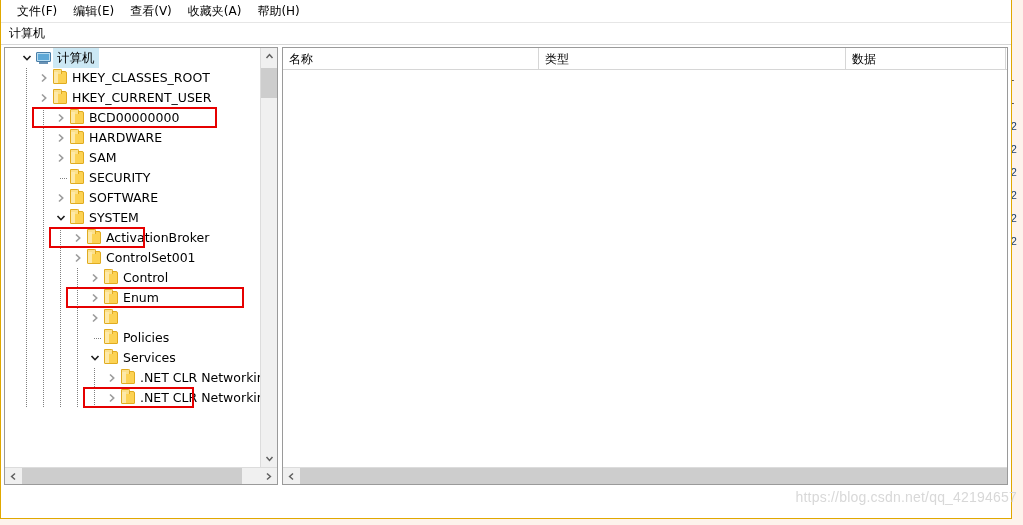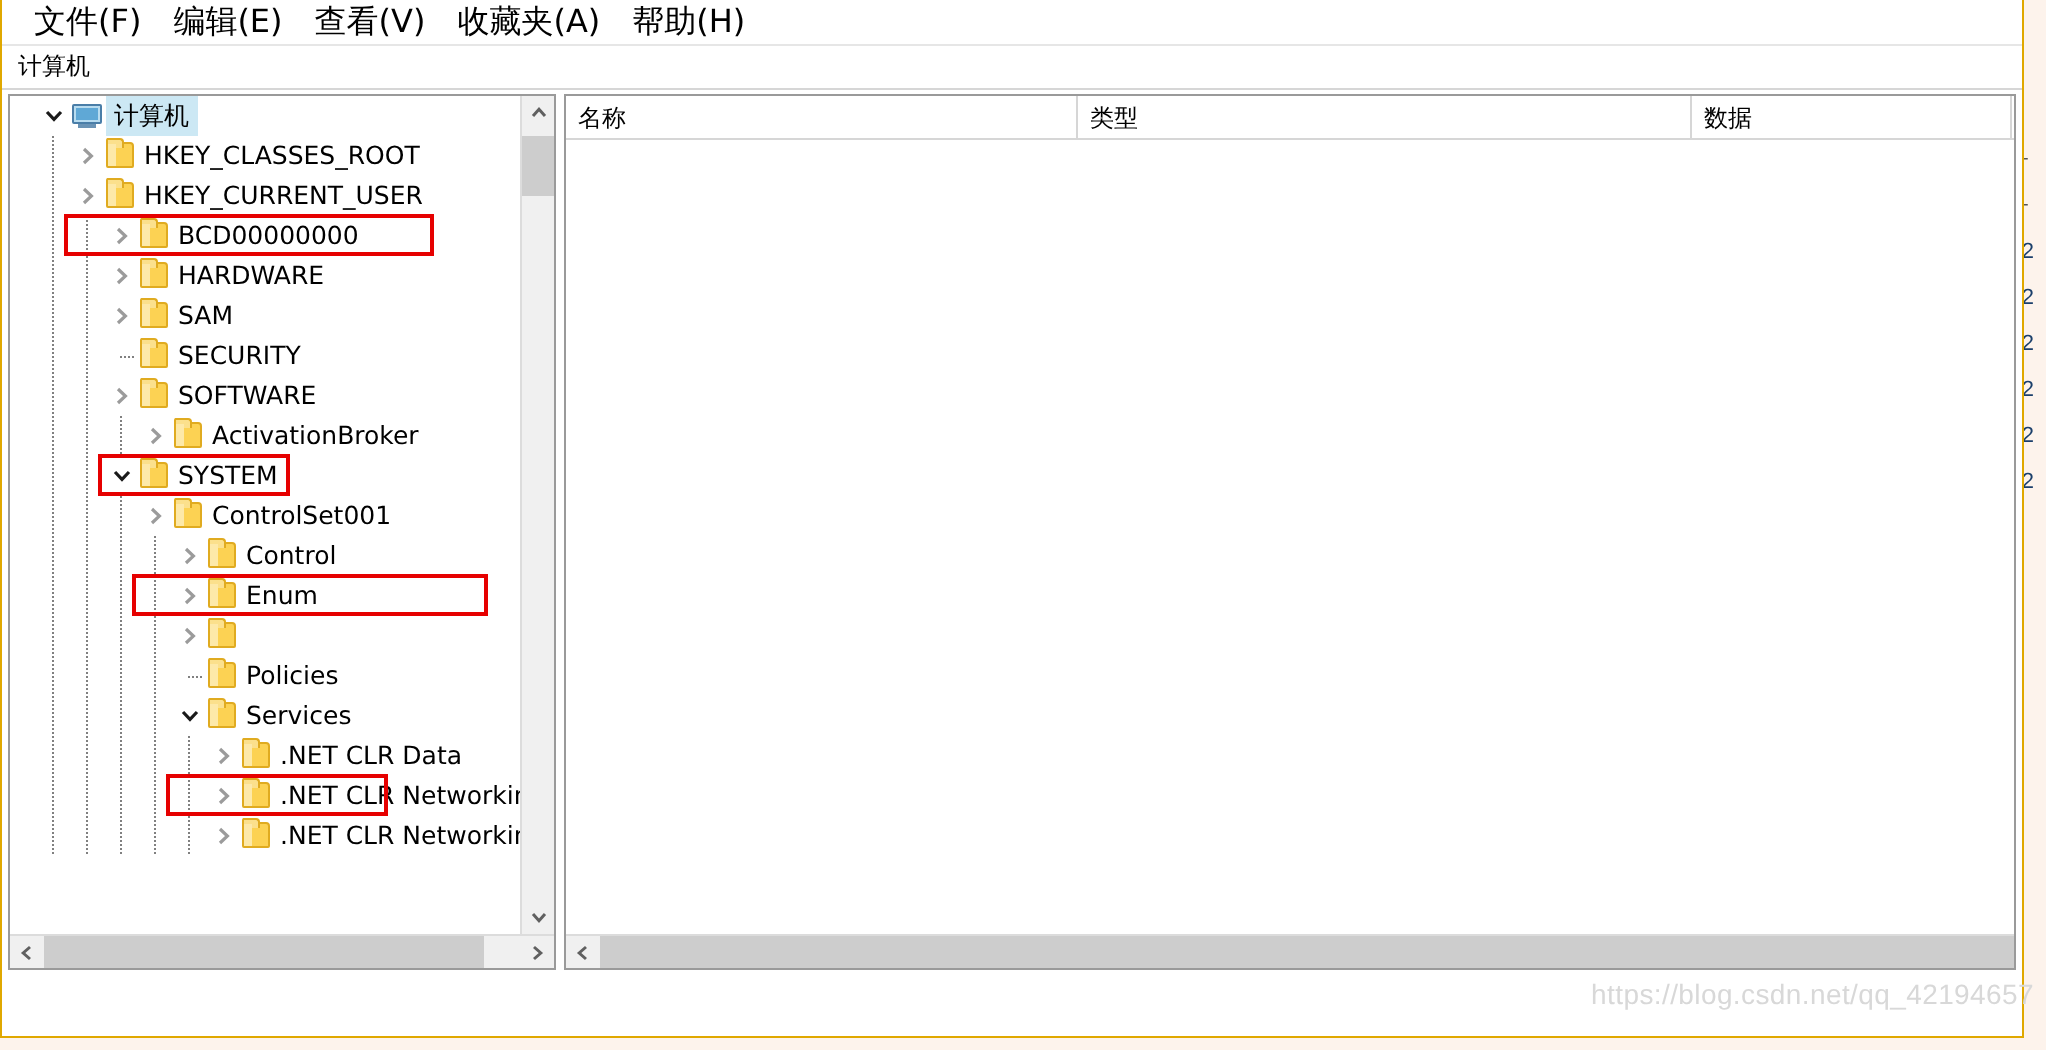--- a/index.html
+++ b/index.html
@@ -71,21 +71,21 @@
   .winbtn svg { display: block; }
 
   
   #menubar {
     height: 23px; background: #ffffff;
     display: flex; align-items: center;
     padding-left: 8px;
     border-bottom: 1px solid #e6e6e6;
   }
   .menu-item {
-    font-size: 16px; color: #000; padding: 2px 8px;
+    font-size: 12px; color: #000; padding: 2px 8px;
     font-family: "DejaVu Sans", sans-serif; white-space: nowrap;
   }
 
   
   #addressbar {
     height: 22px; background: #ffffff;
     display: flex; align-items: center;
     padding-left: 8px;
     border-bottom: 1px solid #d6d6d6;
     font-size: 12px; color: #000;
@@ -385,45 +385,45 @@
               </svg>
             </div>
             <div class="folder">
               <i></i>
             </div>
             <div class="tree-label">SOFTWARE</div>
           </div>
           <div class="tree-row">
             <div class="dots" style="left: 21px;"></div>
             <div class="dots" style="left: 38px;"></div>
-            <div class="dots" style="left: 55px;"></div>
-            <div style="width: 65px; flex: 0 0 auto;"></div>
-            <div class="chev closed">
-              <svg width="10" height="10" viewBox="0 0 10 10">
-                <polyline points="3,1.5 6.7,5 3,8.5" fill="none" stroke="currentColor" stroke-width="1.6"></polyline>
-              </svg>
-            </div>
-            <div class="folder">
-              <i></i>
-            </div>
-            <div class="tree-label">ActivationBroker</div>
-          </div>
-          <div class="tree-row">
-            <div class="dots" style="left: 21px;"></div>
-            <div class="dots" style="left: 38px;"></div>
             <div style="width: 48px; flex: 0 0 auto;"></div>
             <div class="chev open">
               <svg width="10" height="10" viewBox="0 0 10 10">
                 <polyline points="1.5,3 5,6.7 8.5,3" fill="none" stroke="currentColor" stroke-width="1.6"></polyline>
               </svg>
             </div>
             <div class="folder">
               <i></i>
             </div>
             <div class="tree-label">SYSTEM</div>
+          </div>
+          <div class="tree-row">
+            <div class="dots" style="left: 21px;"></div>
+            <div class="dots" style="left: 38px;"></div>
+            <div class="dots" style="left: 55px;"></div>
+            <div style="width: 65px; flex: 0 0 auto;"></div>
+            <div class="chev closed">
+              <svg width="10" height="10" viewBox="0 0 10 10">
+                <polyline points="3,1.5 6.7,5 3,8.5" fill="none" stroke="currentColor" stroke-width="1.6"></polyline>
+              </svg>
+            </div>
+            <div class="folder">
+              <i></i>
+            </div>
+            <div class="tree-label">ActivationBroker</div>
           </div>
           <div class="tree-row">
             <div class="dots" style="left: 21px;"></div>
             <div class="dots" style="left: 38px;"></div>
             <div class="dots" style="left: 55px;"></div>
             <div style="width: 65px; flex: 0 0 auto;"></div>
             <div class="chev closed">
               <svg width="10" height="10" viewBox="0 0 10 10">
                 <polyline points="3,1.5 6.7,5 3,8.5" fill="none" stroke="currentColor" stroke-width="1.6"></polyline>
               </svg>
@@ -501,37 +501,20 @@
             <div style="width: 82px; flex: 0 0 auto;"></div>
             <div class="chev open">
               <svg width="10" height="10" viewBox="0 0 10 10">
                 <polyline points="1.5,3 5,6.7 8.5,3" fill="none" stroke="currentColor" stroke-width="1.6"></polyline>
               </svg>
             </div>
             <div class="folder">
               <i></i>
             </div>
             <div class="tree-label">Services</div>
-          </div>
-          <div class="tree-row">
-            <div class="dots" style="left: 21px;"></div>
-            <div class="dots" style="left: 38px;"></div>
-            <div class="dots" style="left: 55px;"></div>
-            <div class="dots" style="left: 72px;"></div>
-            <div class="dots" style="left: 89px;"></div>
-            <div style="width: 99px; flex: 0 0 auto;"></div>
-            <div class="chev closed">
-              <svg width="10" height="10" viewBox="0 0 10 10">
-                <polyline points="3,1.5 6.7,5 3,8.5" fill="none" stroke="currentColor" stroke-width="1.6"></polyline>
-              </svg>
-            </div>
-            <div class="folder">
-              <i></i>
-            </div>
-            <div class="tree-label">.NET CLR Data</div>
           </div>
           <div class="tree-row">
             <div class="dots" style="left: 21px;"></div>
             <div class="dots" style="left: 38px;"></div>
             <div class="dots" style="left: 55px;"></div>
             <div class="dots" style="left: 72px;"></div>
             <div class="dots" style="left: 89px;"></div>
             <div style="width: 99px; flex: 0 0 auto;"></div>
             <div class="chev closed">
               <svg width="10" height="10" viewBox="0 0 10 10">

